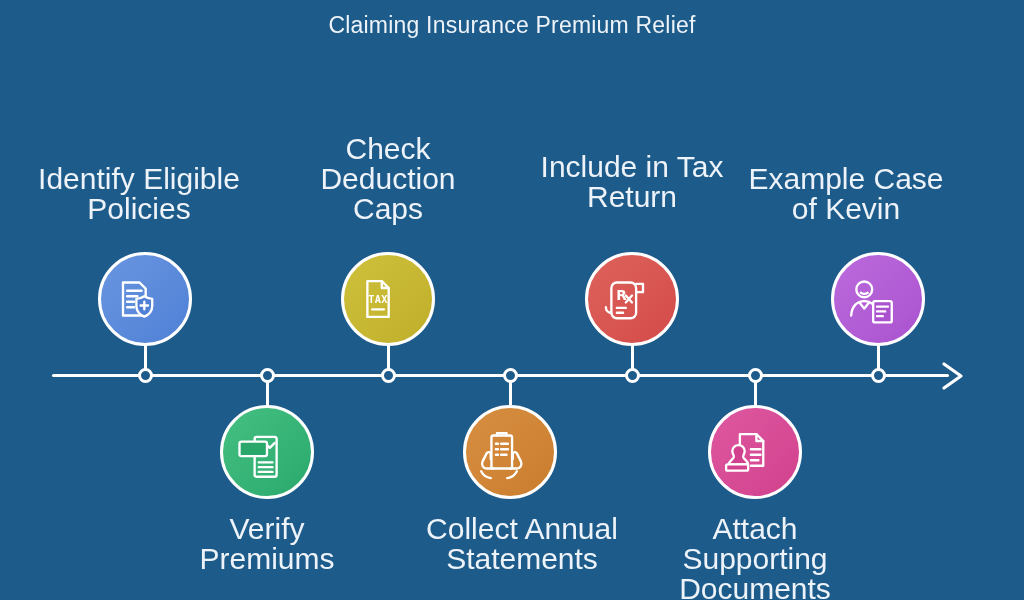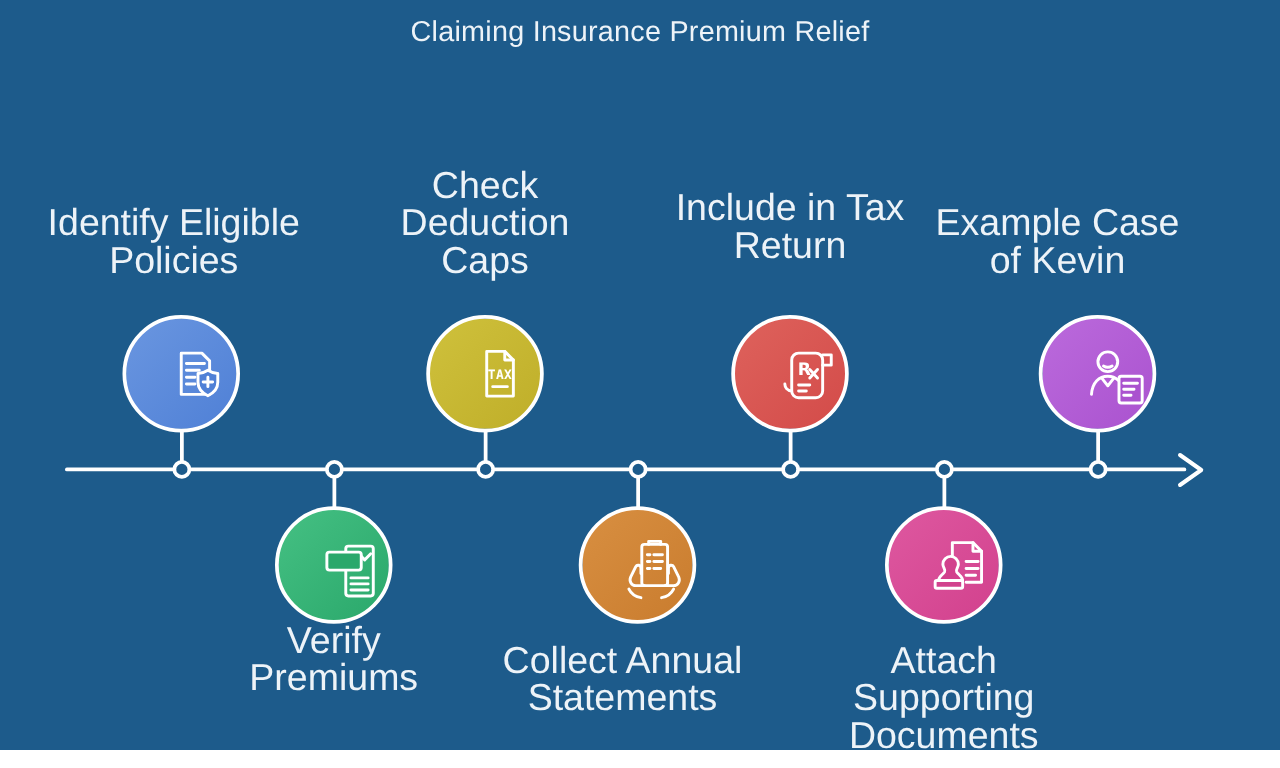--- a/index.html
+++ b/index.html
@@ -22,39 +22,39 @@
   .conn { position:absolute; width:3px; background:#fff; }
   .dot {
     position:absolute; width:15px; height:15px; box-sizing:border-box;
     border:3px solid #fff; border-radius:50%; background:var(--bg);
     top:368px;
   }
   .circle {
     position:absolute; width:94px; height:94px; box-sizing:border-box;
     border:3px solid #fff; border-radius:50%;
     background:linear-gradient(135deg, var(--cfill2), var(--cfill));
-    display:flex; align-items:center; justify-content:flex-end;
+    display:flex; align-items:center; justify-content:flex-start;
   }
   .circle svg { width:66px; height:66px; display:block; }
   .icon path, .icon rect, .icon circle, .icon polyline {
     fill:none; stroke:#fff; stroke-width:3.4;
     stroke-linecap:round; stroke-linejoin:round;
   }
   .icon .fill-bg { fill:var(--cfill); }
   .icon text { fill:#fff; stroke:none; }
   .label {
     position:absolute; width:220px; text-align:center;
     font-size:30px; line-height:30px; font-weight:500;
     color:#edf3f8; white-space:pre-line;
   }
   
   .s1 .circle{left:98px;  top:252px;} .s1 .conn{left:143.5px;top:344px;height:28px;} .s1 .dot{left:137.5px;} .s1 .label{left:29px;  bottom:376px;}
-  .s2 .circle{left:220px; top:405px;} .s2 .conn{left:265.5px;top:380px;height:28px;} .s2 .dot{left:259.5px;} .s2 .label{left:157px; top:498px;}
+  .s2 .circle{left:220px; top:405px;} .s2 .conn{left:265.5px;top:380px;height:28px;} .s2 .dot{left:259.5px;} .s2 .label{left:157px; top:514px;}
   .s3 .circle{left:341px; top:252px;} .s3 .conn{left:386.5px;top:344px;height:28px;} .s3 .dot{left:380.5px;} .s3 .label{left:278px; bottom:376px;}
-  .s4 .circle{left:463px; top:405px;} .s4 .conn{left:508.5px;top:380px;height:28px;} .s4 .dot{left:502.5px;} .s4 .label{left:388px; top:514px;}
+  .s4 .circle{left:463px; top:405px;} .s4 .conn{left:508.5px;top:380px;height:28px;} .s4 .dot{left:502.5px;} .s4 .label{left:412px; top:514px;}
   .s5 .circle{left:585px; top:252px;} .s5 .conn{left:630.5px;top:344px;height:28px;} .s5 .dot{left:624.5px;} .s5 .label{left:522px; bottom:388px;}
   .s6 .circle{left:708px; top:405px;} .s6 .conn{left:753.5px;top:380px;height:28px;} .s6 .dot{left:747.5px;} .s6 .label{left:645px; top:514px;}
   .s7 .circle{left:831px; top:252px;} .s7 .conn{left:876.5px;top:344px;height:28px;} .s7 .dot{left:870.5px;} .s7 .label{left:736px; bottom:376px;}
 </style>
 </head>
 <body>
 
 <div class="stage" style="--bg: #1d5b8b; background: rgb(29, 91, 139);">
 
   <div class="title" style="color: rgb(237, 243, 248);">Claiming Insurance Premium Relief</div>

